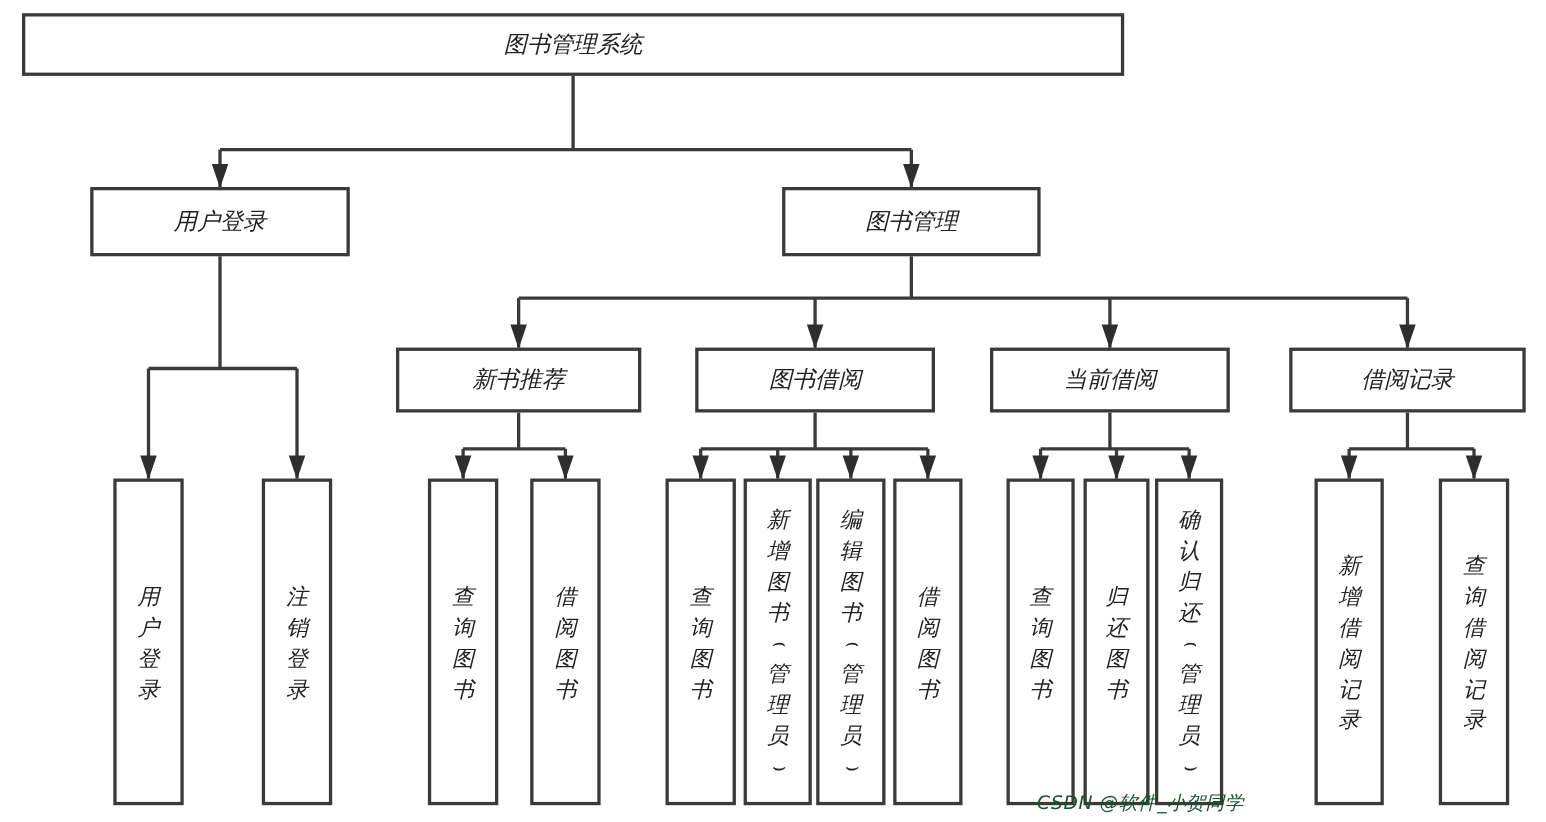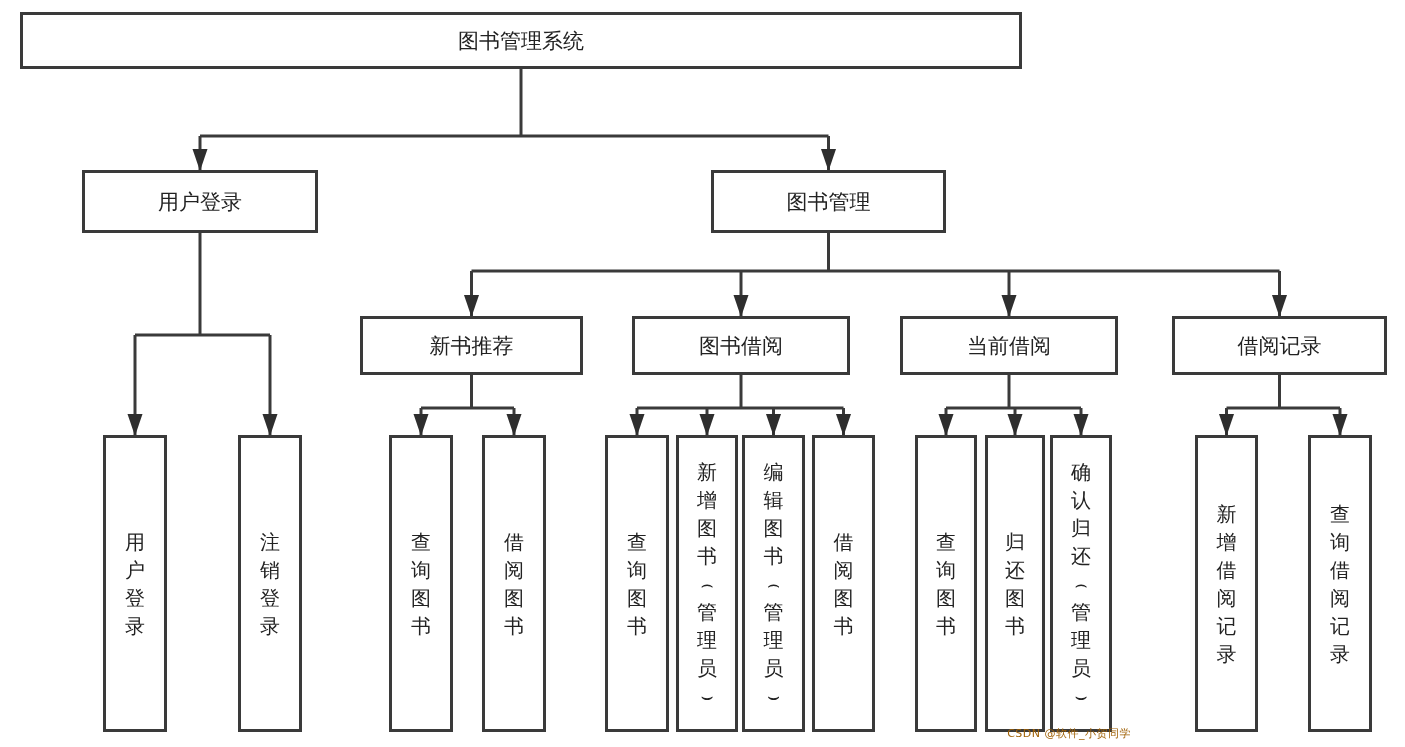--- a/index.html
+++ b/index.html
@@ -11,20 +11,21 @@
     width: 1405px;
     height: 747px;
     font-family: "DejaVu Sans", "Liberation Sans", sans-serif;
     overflow: hidden;
     position: relative;
   }
   #diagram-root {
     position: relative;
     width: 1145px;
     height: 747px;
+    font-style: italic;
   }
   svg.diagram-canvas {
     position: absolute;
     left: 0;
     top: 0;
     width: 1405px;
     height: 747px;
   }
   .node-rect {
     fill: #ffffff;
@@ -52,22 +53,22 @@
     font-family: "DejaVu Sans", "Liberation Sans", sans-serif;
     font-size: 20px;
     fill: #222222;
     text-anchor: middle;
   }
   .watermark {
     position: absolute;
     right: 14px;
     bottom: 6px;
     font-family: "DejaVu Sans", "Liberation Sans", sans-serif;
-    font-size: 11px;
-    color: #a16207;
+    font-size: 17px;
+    color: #14532d;
     white-space: nowrap;
     letter-spacing: 0.5px;
     user-select: none;
   }
 </style>
 </head>
 <body>
 
 <div id="diagram-root">
   <svg class="diagram-canvas" viewBox="0 0 1405 747">

